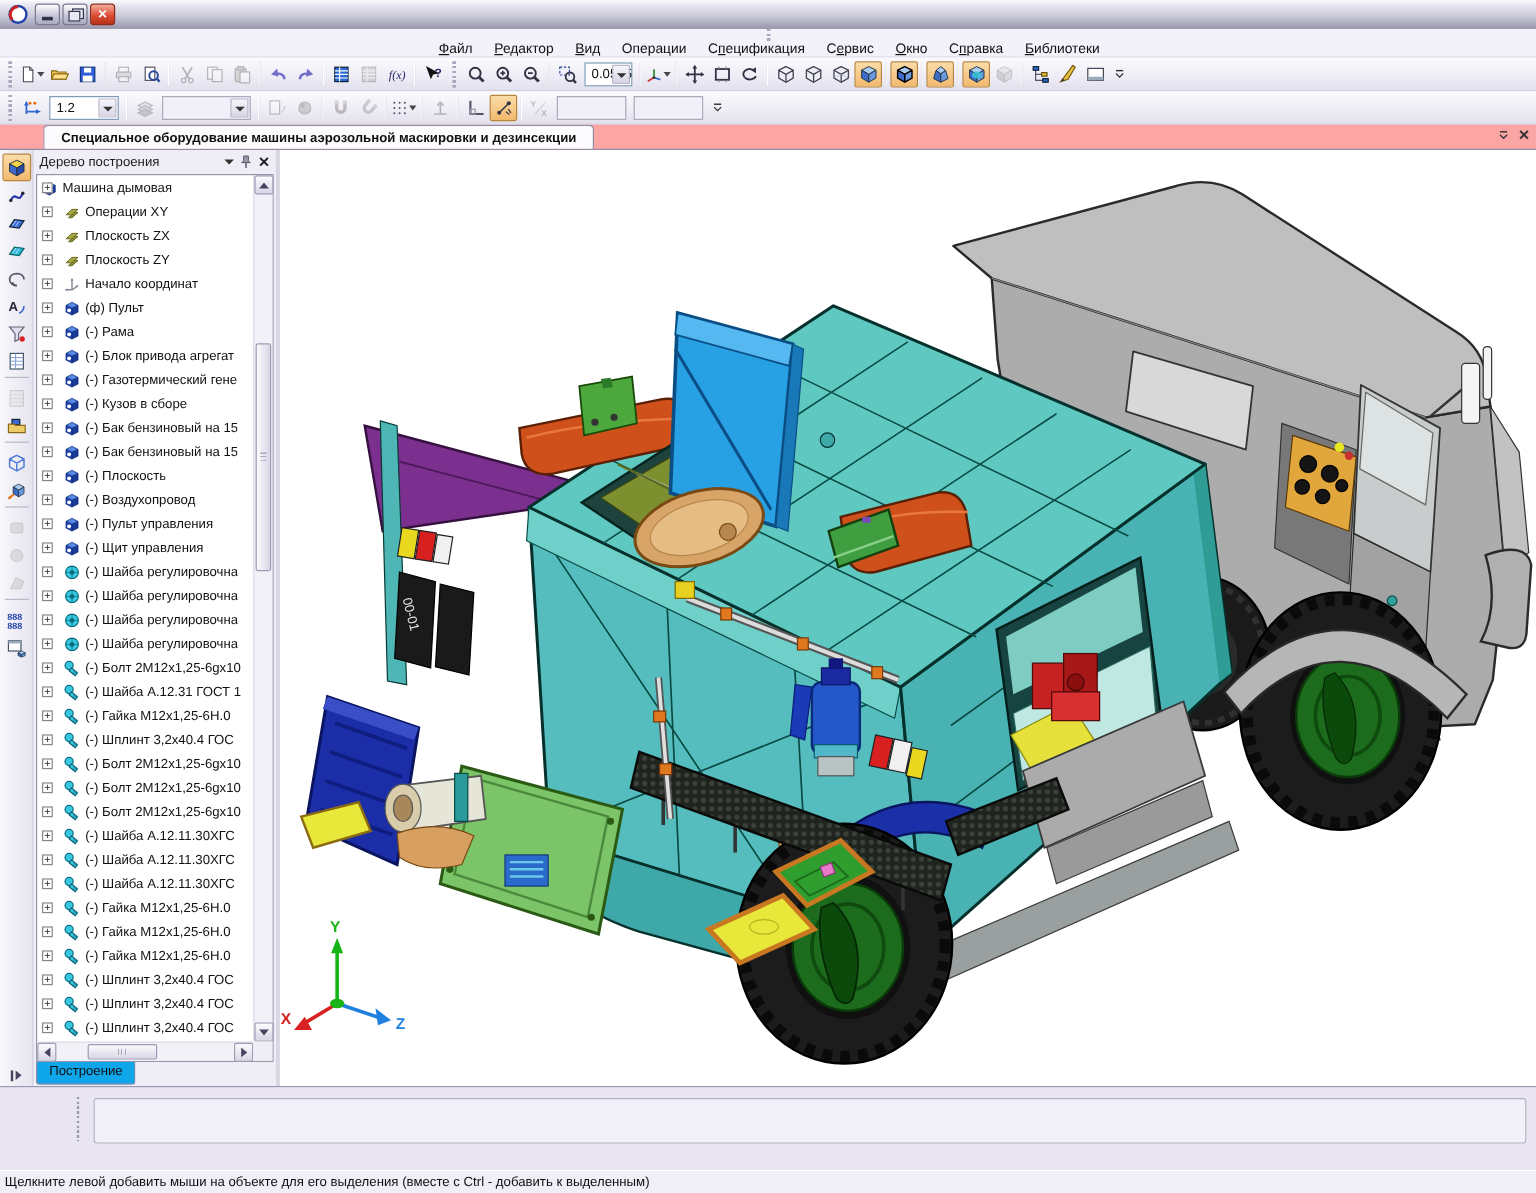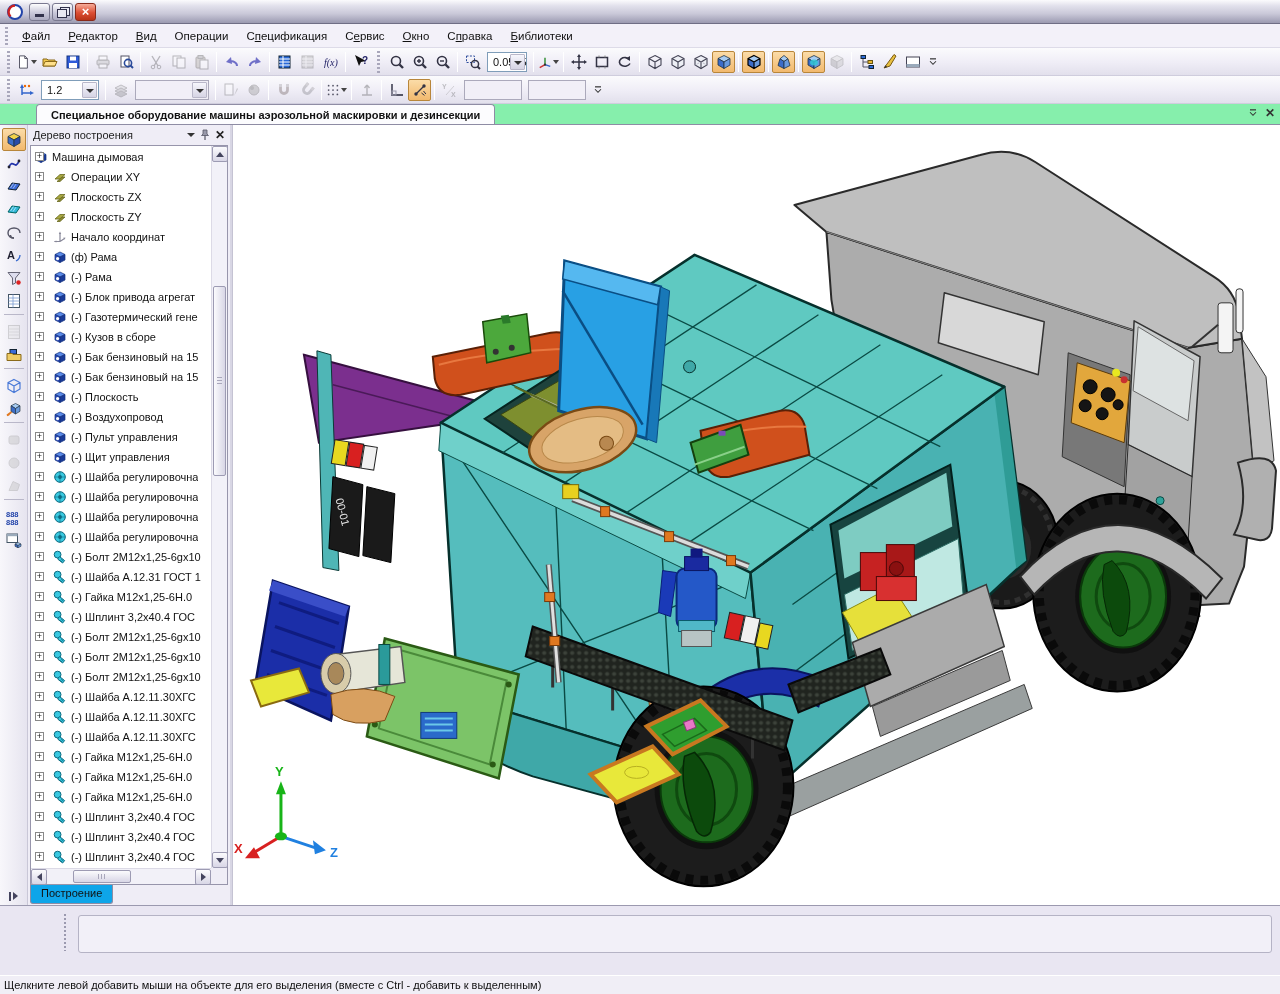--- a/index.html
+++ b/index.html
@@ -14,21 +14,21 @@
   .title-text{flex:1;font-size:12px;font-weight:bold;color:#101018;padding-left:2px;white-space:nowrap;overflow:hidden;}
   .winbtn{width:21px;height:18px;margin-left:2px;border:1px solid #7A7990;border-radius:3px;position:relative;
     background:linear-gradient(#FDFDFE,#C9C8DA 55%,#ABAAC0);}
   .winbtn.min::after{content:"";position:absolute;left:5px;bottom:3px;width:9px;height:3px;background:#31314B;}
   .winbtn.rest::after{content:"";position:absolute;left:4px;top:5px;width:8px;height:7px;border:1px solid #31314B;background:#E8E8F2;}
   .winbtn.rest::before{content:"";position:absolute;left:7px;top:3px;width:8px;height:7px;border:1px solid #31314B;background:#E8E8F2;}
   .winbtn.close{background:linear-gradient(#F6AC9A,#DC4E33 55%,#B83318);border-color:#8A2A1A;color:#fff;
     font-weight:bold;font-size:13px;line-height:15px;text-align:center;}
 
   
-  .menubar{height:24px;background:#F3F1F9;border-bottom:1px solid #DDDBE8;display:flex;align-items:center;padding-left:2px;}
+  .menubar{height:24px;background:#F3F1F9;border-bottom:1px solid #DDDBE8;display:flex;align-items:center;padding-left:2px;flex-direction:column;}
   .mgrip{width:5px;height:18px;margin:0 4px 0 2px;background:repeating-linear-gradient(to bottom,#A9A7BB 0 2px,transparent 2px 4px);background-size:3px 100%;background-repeat:no-repeat;background-position:1px 0;}
   .menu-item{padding:3px 9px;font-size:11.5px;white-space:nowrap;}
   .menu-item .ul{text-decoration:underline;}
 
   
   .tbrow{height:28px;background:linear-gradient(#FBFBFD,#EFEDF6 55%,#E2E0EC);border-bottom:1px solid #CFCDDD;
     display:flex;align-items:center;padding:0 2px;}
   .tbtn{width:23px;height:22px;display:inline-flex;align-items:center;justify-content:center;
     border:1px solid transparent;border-radius:2px;position:relative;flex:0 0 auto;}
   .tbtn.on{background:linear-gradient(#FBDCA8,#F2B96E);border:1px solid #B8863A;}
@@ -42,21 +42,21 @@
     font-size:11px;padding-left:5px;position:relative;margin:0 3px;flex:0 0 auto;}
   .tcombo .cval{flex:1;}
   .tcombo .cbtn{position:absolute;right:1px;top:1px;bottom:1px;width:15px;border:1px solid #B9B7C9;border-radius:1px;
     background:linear-gradient(#F6F6FC,#D6D4E4);}
   .tcombo .cbtn::after{content:"";position:absolute;left:3px;top:6px;width:0;height:0;
     border-left:4px solid transparent;border-right:4px solid transparent;border-top:4px solid #333;}
   .tcombo.dis{background:#F1EFF7;border-color:#ABA9BB;}
   .tfield{width:58px;height:20px;border:1px solid #ABA9BB;background:#F1EFF7;margin:0 3px;flex:0 0 auto;}
 
   
-  .tabbar{height:21px;background:#86efac;border-bottom:1px solid #8E8CA4;display:flex;align-items:flex-end;
+  .tabbar{height:21px;background:#fca5a5;border-bottom:1px solid #8E8CA4;display:flex;align-items:flex-end;
     padding-left:36px;position:relative;}
   .doc-tab{height:20px;background:#FCFCFE;border:1px solid #8E8CA4;border-bottom:none;border-radius:4px 4px 0 0;
     padding:0 14px;font-size:11px;font-weight:bold;display:flex;align-items:center;white-space:nowrap;}
   .tab-right{position:absolute;right:5px;top:3px;display:flex;gap:6px;align-items:center;}
   .tab-right .tx{font-weight:bold;font-size:12px;color:#333;line-height:12px;}
 
   
   .main{display:flex;height:780px;position:relative;background:#EFEDF6;}
 
   .compact{width:28px;background:linear-gradient(90deg,#F8F7FB,#E6E4EF);border-right:1px solid #C9C7D7;
@@ -892,21 +892,21 @@
             <svg width="14" height="14" class="ticon">
               <use href="#ti-origin" xlink:href="#ti-origin"></use>
             </svg>
             <span class="tlabel">Начало координат</span>
           </div>
           <div class="trow">
             <span class="texp">+</span>
             <svg width="14" height="14" class="ticon">
               <use href="#ti-assembly" xlink:href="#ti-assembly"></use>
             </svg>
-            <span class="tlabel">(ф) Рама</span>
+            <span class="tlabel">(ф) Пульт</span>
           </div>
           <div class="trow">
             <span class="texp">+</span>
             <svg width="14" height="14" class="ticon">
               <use href="#ti-assembly" xlink:href="#ti-assembly"></use>
             </svg>
             <span class="tlabel">(-) Рама</span>
           </div>
           <div class="trow">
             <span class="texp">+</span>

